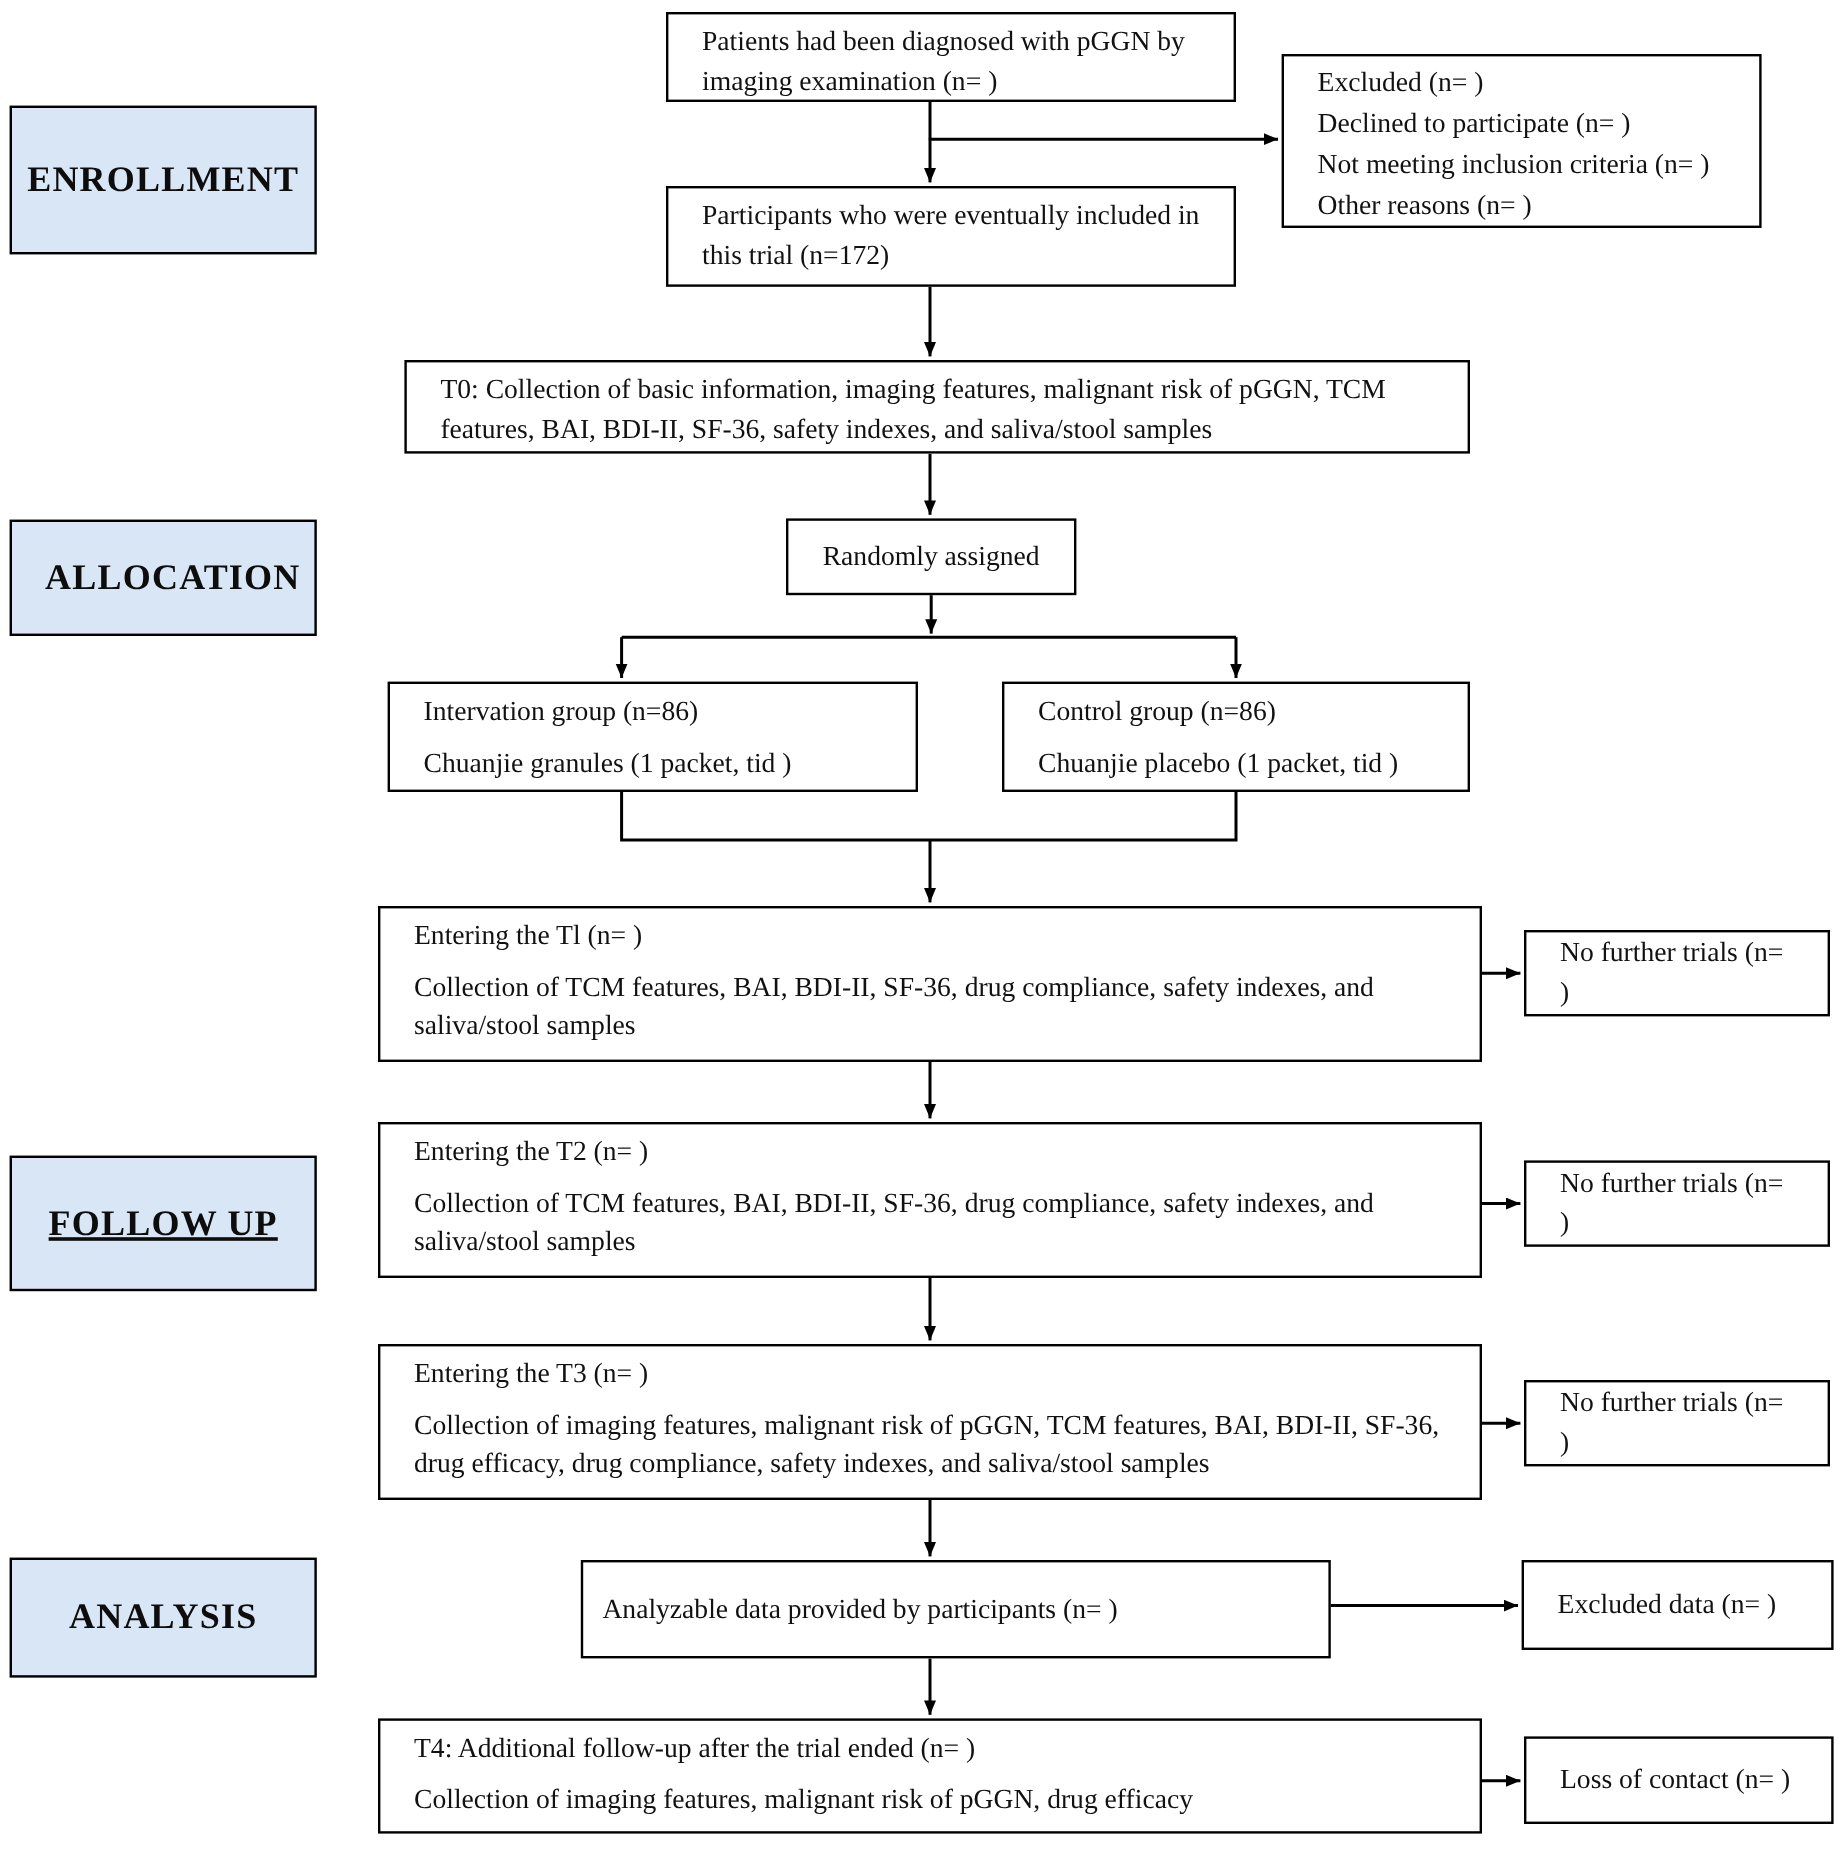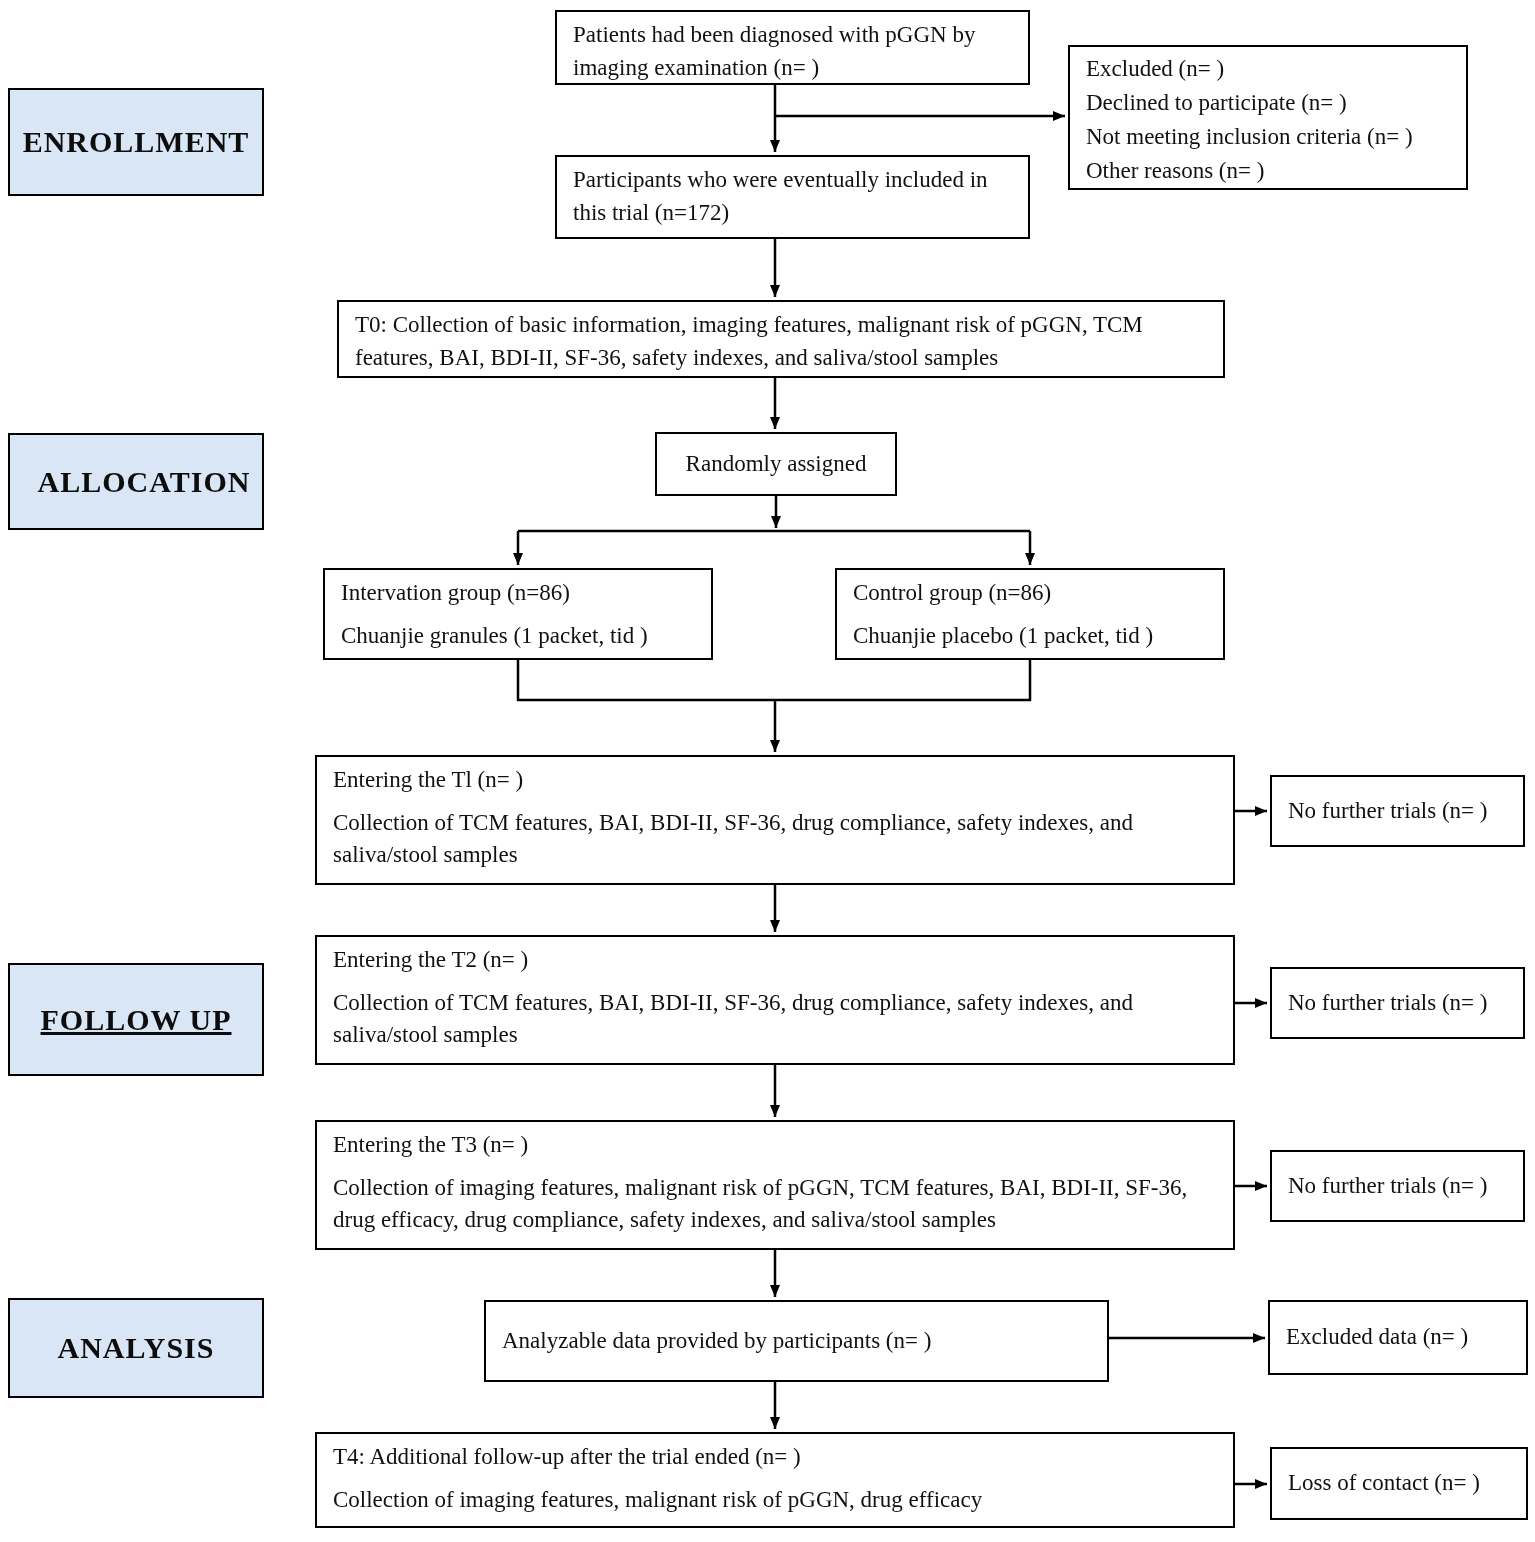--- a/index.html
+++ b/index.html
@@ -15,21 +15,21 @@
     font-family:"Liberation Serif", serif;
     color:#111;
   }
   .flow-box{
     position:absolute;
     box-sizing:border-box;
     border:2.5px solid var(--line);
     background:var(--box-bg);
     font-size:23px;
     line-height:1.42;
-    padding:7px 16px;
+    padding:7px 28px;
   }
   .flow-box .para{margin-top:10px;}
   .v-center{display:flex;flex-direction:column;justify-content:center;}
   .h-center{text-align:center;}
   .stage-label{
     position:absolute;
     box-sizing:border-box;
     border:2.5px solid var(--line);
     background:var(--stage-bg);
     display:flex;align-items:center;justify-content:center;
@@ -66,41 +66,41 @@
       <line x1="775" y1="1250" x2="775" y2="1297" marker-end="url(#ah)"></line>
       <line x1="775" y1="1382" x2="775" y2="1429" marker-end="url(#ah)"></line>
       <line x1="1235" y1="811" x2="1267" y2="811" marker-end="url(#ah)"></line>
       <line x1="1235" y1="1003" x2="1267" y2="1003" marker-end="url(#ah)"></line>
       <line x1="1235" y1="1186" x2="1267" y2="1186" marker-end="url(#ah)"></line>
       <line x1="1085" y1="1338" x2="1265" y2="1338" marker-end="url(#ah)"></line>
       <line x1="1235" y1="1484" x2="1267" y2="1484" marker-end="url(#ah)"></line>
     </g>
   </svg>
 
-  <div class="stage-label" style="left:8px;top:88px;width:256px;height:108px;">ENROLLMENT</div>
+  <div class="stage-label" style="left:8px;top:88px;width:256px;height:124px;">ENROLLMENT</div>
   <div class="stage-label" style="left:8px;top:433px;width:256px;height:97px;padding-left:16px;">ALLOCATION</div>
   <div class="stage-label" style="left:8px;top:963px;width:256px;height:113px;text-decoration:underline;">FOLLOW UP</div>
   <div class="stage-label" style="left:8px;top:1298px;width:256px;height:100px;">ANALYSIS</div>
 
   <div class="flow-box" style="left:555px;top:10px;width:475px;height:75px;">Patients had been diagnosed with pGGN by imaging examination (n=  )</div>
 
   <div class="flow-box excluded-lines" style="left:1068px;top:45px;width:400px;height:145px;padding-top:5px;">
     <div>Excluded (n= )</div>
     <div>Declined to participate (n=  )</div>
     <div>Not meeting inclusion criteria (n=  )</div>
     <div>Other reasons (n=  )</div>
   </div>
 
   <div class="flow-box" style="left:555px;top:155px;width:475px;height:84px;">Participants who were eventually included in this trial (n=172)</div>
 
   <div class="flow-box" style="left:337px;top:300px;width:888px;height:78px;">T0: Collection of basic information, imaging features, malignant risk  of pGGN, TCM  features, BAI, BDI-II, SF-36, safety indexes, and saliva/stool samples</div>
 
   <div class="flow-box v-center h-center" style="left:655px;top:432px;width:242px;height:64px;padding:0;">Randomly assigned</div>
 
-  <div class="flow-box" style="left:323px;top:568px;width:390px;height:92px;">
+  <div class="flow-box" style="left:323px;top:568px;width:442px;height:92px;">
     <div>Intervation group (n=86)</div>
     <div class="para">Chuanjie granules (1 packet, tid )</div>
   </div>
 
   <div class="flow-box" style="left:835px;top:568px;width:390px;height:92px;">
     <div>Control group (n=86)</div>
     <div class="para">Chuanjie placebo (1 packet, tid )</div>
   </div>
 
   <div class="flow-box" style="left:315px;top:755px;width:920px;height:130px;">

